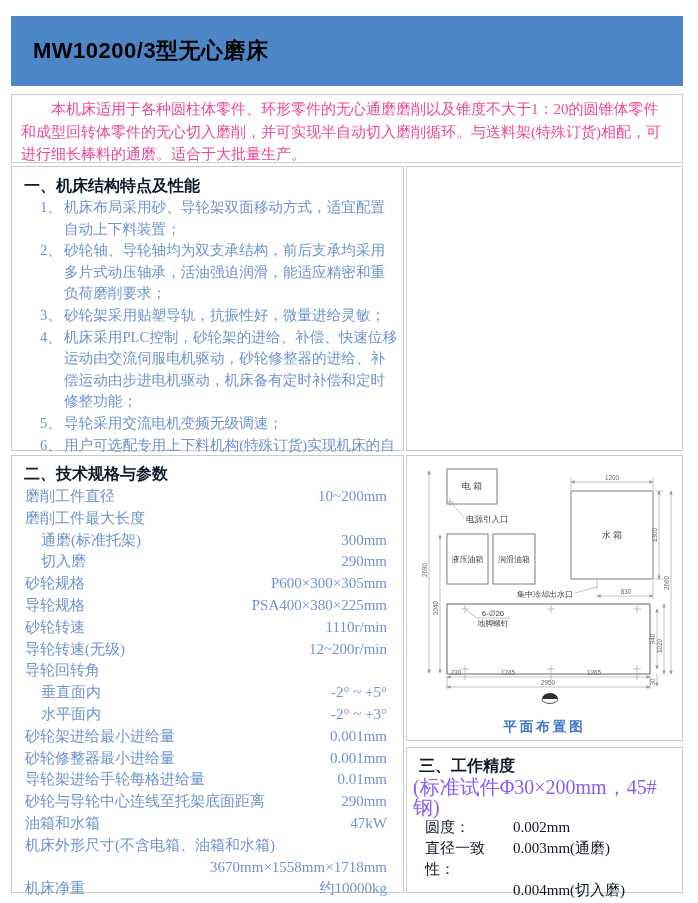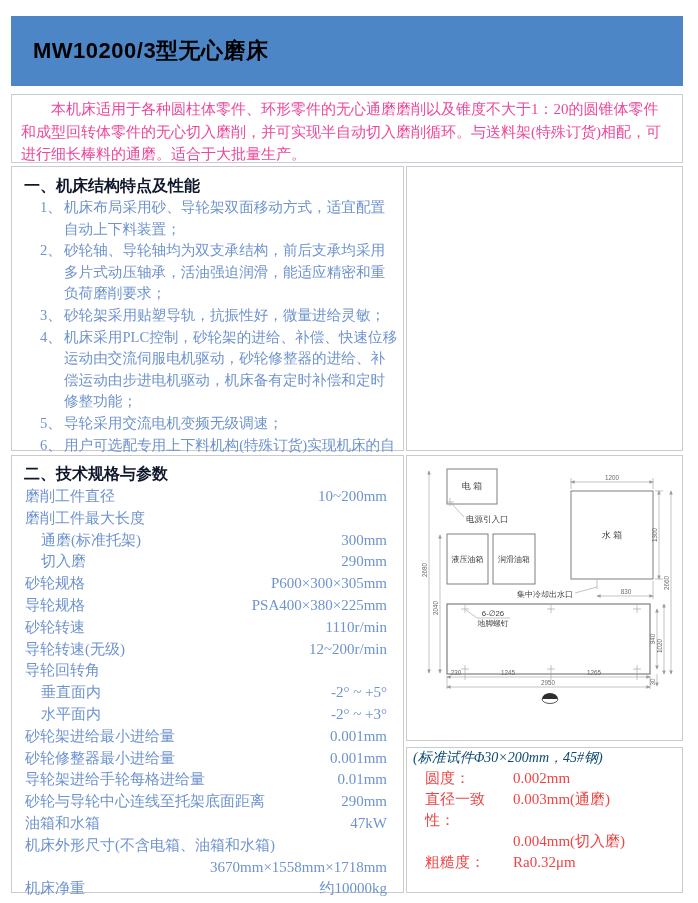--- a/index.html
+++ b/index.html
@@ -30,22 +30,22 @@
   .feat-item{display:flex;color:#6e93cd;font-size:14.6px;line-height:21.6px;padding-left:28px;padding-right:4px;}
   .feat-item .num{flex:0 0 24px;}
   .feat-item .txt{flex:1;}
   
   .spec-row{display:flex;justify-content:space-between;color:#6e93cd;font-size:15px;
             line-height:21.8px;padding:0 16px 0 13px;}
   .spec-row.ind{padding-left:29px;}
   .spec-label{white-space:nowrap;}
   .spec-value{white-space:nowrap;text-align:right;}
   
-  .acc-sub{color:#0c4a6e;font-size:14px;line-height:20px;padding-left:6px;font-style:italic;}
-  .acc-row{display:flex;color:#ef4444;font-size:15px;line-height:21px;padding-left:18px;}
+  .acc-sub{color:#8b5cf6;font-size:20px;line-height:20px;padding-left:6px;}
+  .acc-row{display:flex;color:#0f172a;font-size:15px;line-height:21px;padding-left:18px;}
   .acc-row .acc-label{flex:0 0 88px;}
   
   .diag-wrap{position:absolute;left:0;top:2px;width:275px;height:258px;}
   .diag-caption{position:absolute;left:0;top:262px;width:275px;text-align:center;
      color:#3e74c9;font-weight:bold;font-size:13.5px;letter-spacing:3px;
      font-family:"Liberation Sans","DejaVu Sans",sans-serif;}
   svg .box{fill:none;stroke:#7e7e7e;stroke-width:1;}
   svg .dim{stroke:#9a9a9a;stroke-width:0.6;fill:none;}
   svg .lbl{fill:#3f3f3f;font-family:"Liberation Sans","DejaVu Sans",sans-serif;}
   svg .num{fill:#6a6a6a;font-family:"Liberation Sans","DejaVu Sans",sans-serif;font-size:6.3px;}
@@ -262,23 +262,25 @@
           <line class="dim" x1="40" y1="229" x2="243" y2="229" marker-start="url(#al)" marker-end="url(#ar)"></line>
           <text class="num" x="141" y="227" text-anchor="middle">2950</text>
         </g>
 
         <g>
           <path d="M135,241 a8,6 0 0 1 16,0 z" fill="#2e2e2e"></path>
           <path d="M135,241 a8,4.5 0 0 0 16,0" fill="none" stroke="#2e2e2e" stroke-width="0.8"></path>
         </g>
       </svg>
     </div>
+    <div class="diag-caption">平面布置图</div>
   </div>
 
   <div class="cell c-acc">
+    <div class="sec-h">三、工作精度</div>
     <div class="acc-sub">(标准试件Φ30×200mm，45#钢)</div>
     <div class="acc-row">
         <span class="acc-label">圆度：</span>
         <span class="acc-value">0.002mm</span>
       </div>
     <div class="acc-row">
         <span class="acc-label">直径一致性：</span>
         <span class="acc-value">0.003mm(通磨)</span>
       </div>
     <div class="acc-row">

